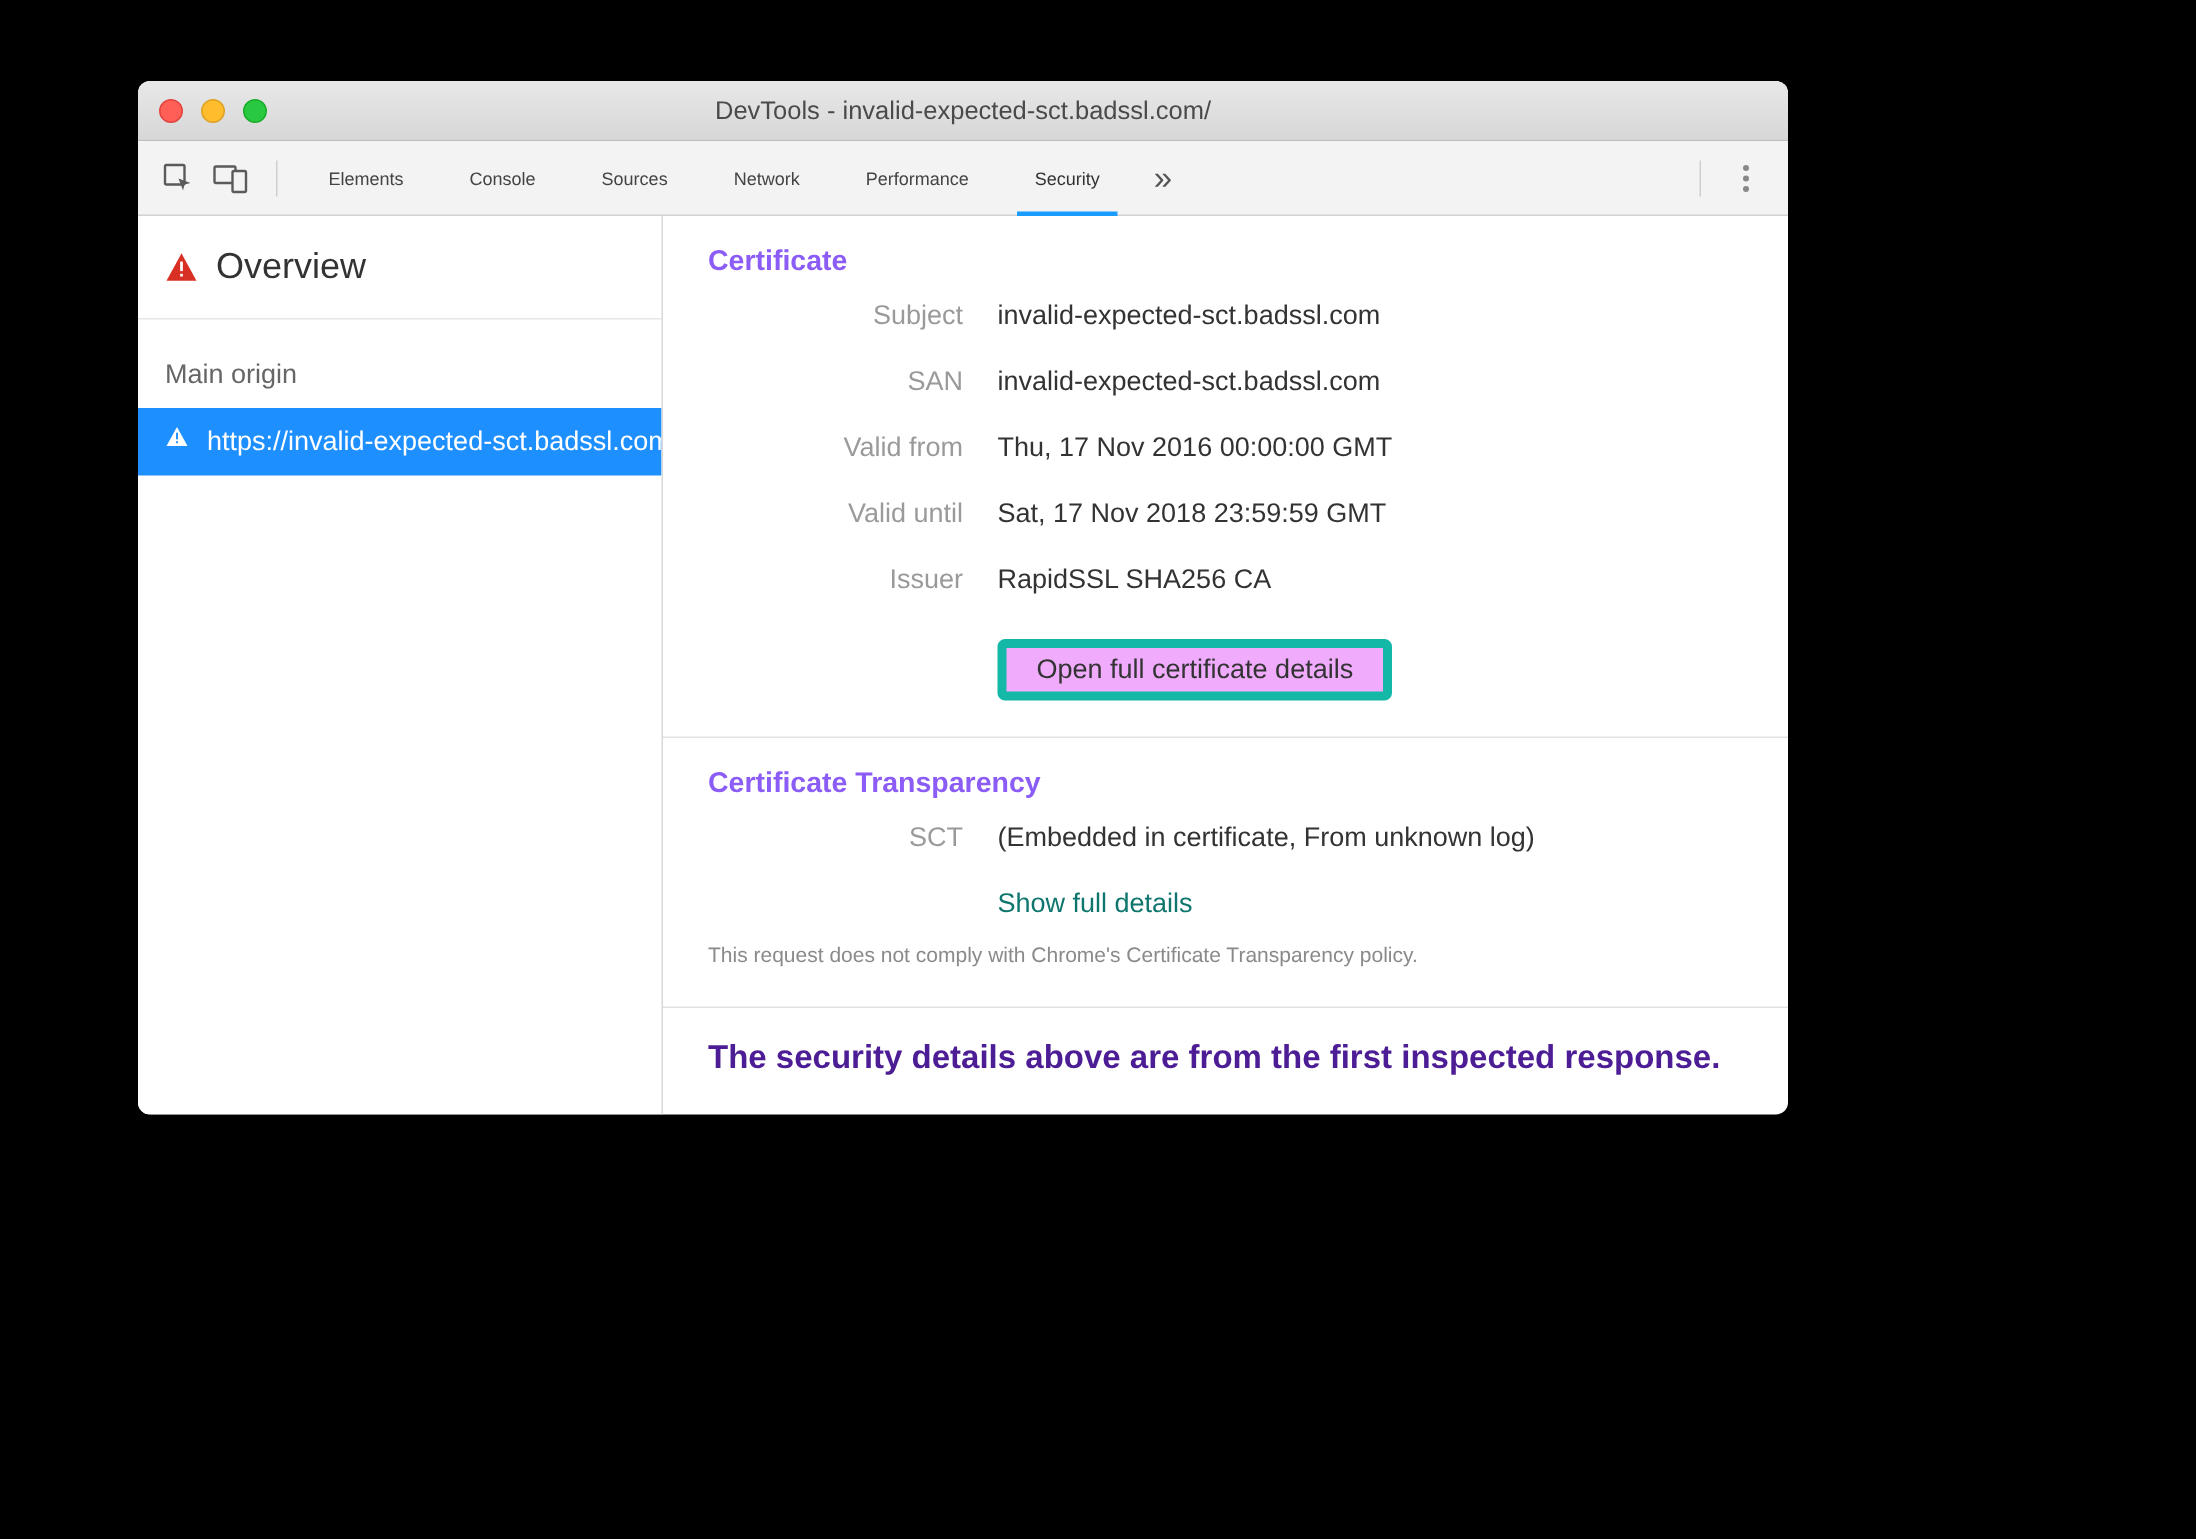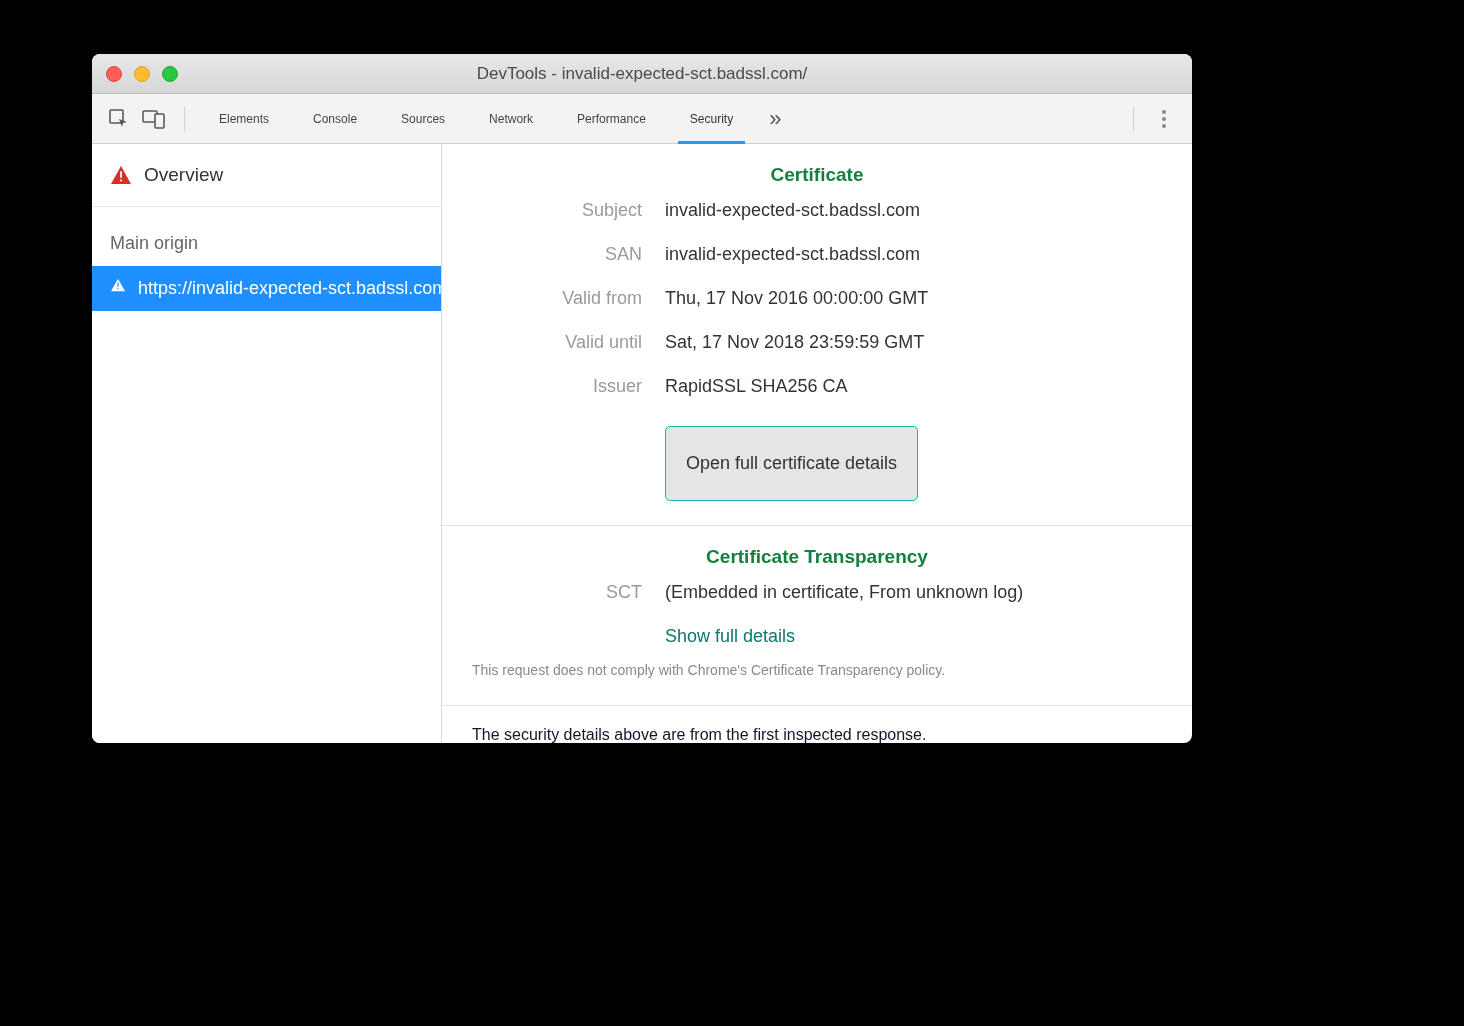--- a/index.html
+++ b/index.html
@@ -115,21 +115,21 @@
     border-right: 1px solid #d8d8d8;
     background: #fff;
     overflow: hidden;
   }
   .overview {
     display: flex;
     align-items: center;
     gap: 12px;
     padding: 20px 18px;
     border-bottom: 1px solid #e6e6e6;
-    font-size: 19px;
+    font-size: 24px;
     color: #333;
   }
   .warn-tri {
     width: 22px; height: 20px;
   }
   .section-label {
     padding: 26px 18px 12px 18px;
     font-size: 18px;
     color: #666;
   }
@@ -152,65 +152,65 @@
     overflow-y: auto;
     padding: 0;
   }
   .panel {
     padding: 20px 30px 24px 30px;
     border-bottom: 1px solid #e2e2e2;
   }
   .panel h2 {
     font-size: 19px;
     font-weight: 700;
-    color: #15803d;
+    color: #8b5cf6;
     margin-bottom: 14px;
-    text-align: center;
   }
   .kv-table {
     display: grid;
     grid-template-columns: 170px 1fr;
     row-gap: 12px;
     column-gap: 20px;
     font-size: 18px;
     gap: 23px;
   }
   .kv-table .k {
     text-align: right;
     color: #9a9a9a;
   }
   .kv-table .v {
     color: #333;
   }
   .btn {
     display: inline-block;
     margin-top: 6px;
-    padding: 26px 20px;
-    border: 1px solid #14b8a6;
+    padding: 4px 20px;
+    border: 6px solid #14b8a6;
     border-radius: 5px;
-    background: #e5e5e5;
+    background: #f0abfc;
     font-size: 18px;
     color: #333;
     cursor: pointer;
   }
   .link {
     color: #0f766e;
     cursor: pointer;
     font-size: 18px;
   }
   .note {
     margin-top: 14px;
     font-size: 14px;
     color: #8a8a8a;
     line-height: 1.4;
   }
   .footer-note {
     padding: 20px 30px;
-    font-size: 16px;
-    color: #0f172a;
+    font-size: 22px;
+    color: #4c1d95;
+    font-weight: bold;
   }
 </style>
 </head>
 <body>
 
 <div class="window">
 
   <div class="titlebar">
     <div class="traffic">
       <div class="dot red"></div>

